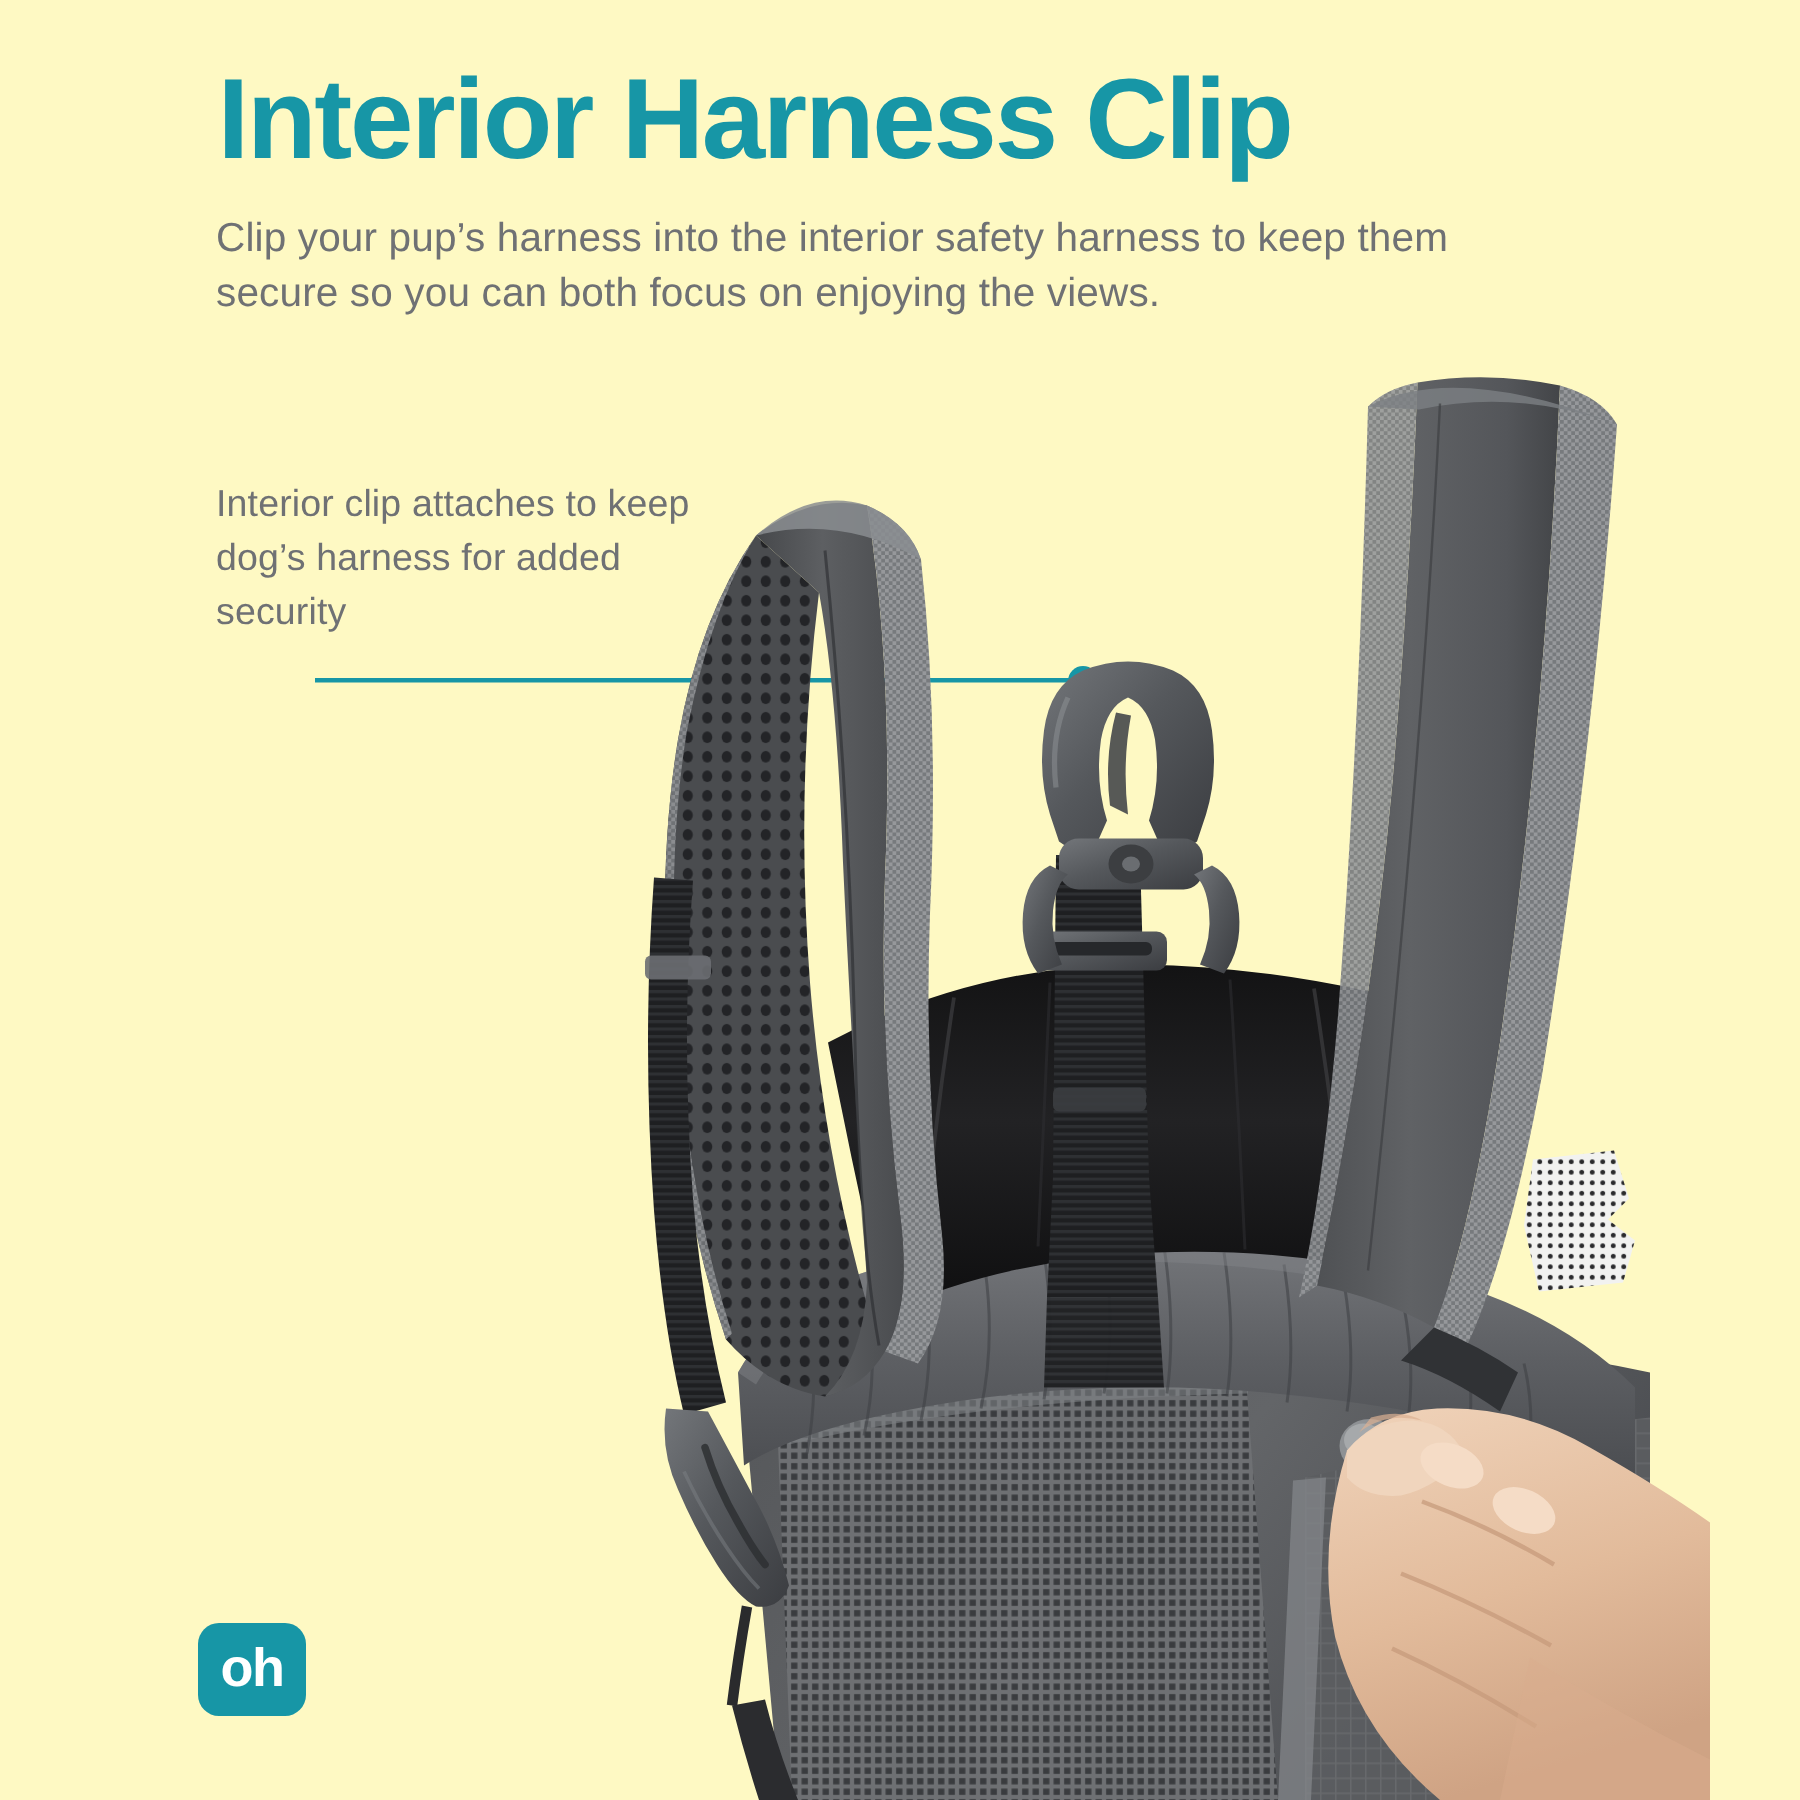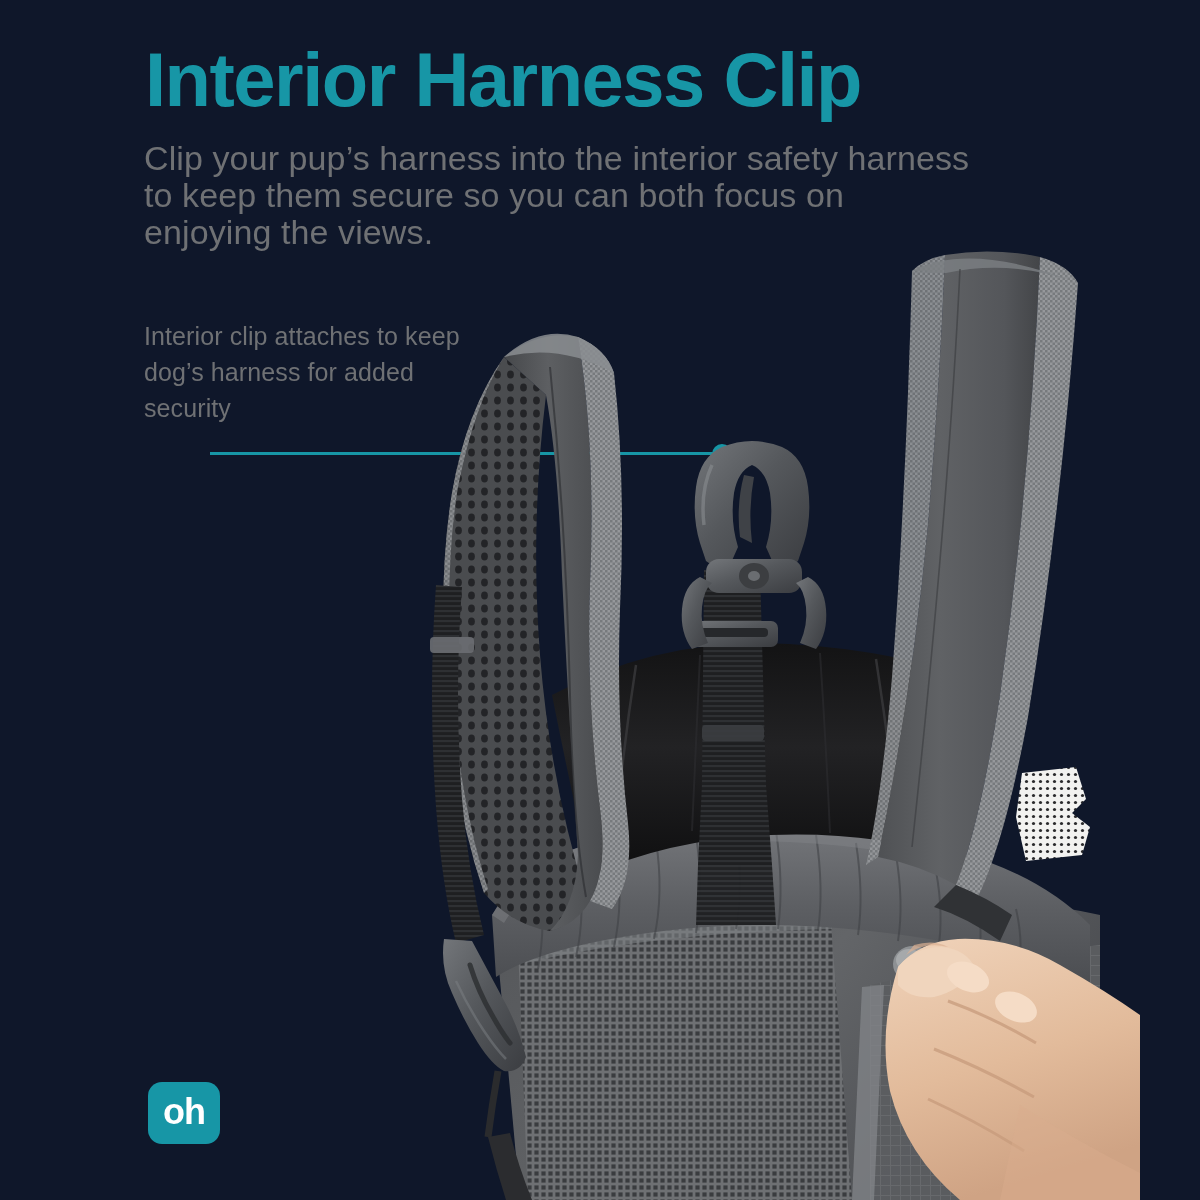--- a/index.html
+++ b/index.html
@@ -3,33 +3,33 @@
 <meta charset="utf-8">
 <style>
   html,body{margin:0;padding:0;}
   body{
     width:1200px;height:1200px;
     background:#ffffff;
     font-family:"Liberation Sans", sans-serif;
     overflow:hidden;
     position:relative;
   }
-  .page{position:relative;width:1200px;height:1200px;background:#0f172a;overflow:hidden;}
+  .page{position:relative;width:1200px;height:1200px;background:#fef9c3;overflow:hidden;}
 
   
   .headline{
     position:absolute;left:145px;top:38px;
     font-size:76px;line-height:84px;
     font-weight:800;letter-spacing:-1.5px;
     color:#1796a6;
     white-space:nowrap;
   }
   .subtitle{
     position:absolute;left:144px;top:140px;width:830px;
-    font-size:34px;line-height:37px;font-weight:400;
+    font-size:27px;line-height:37px;font-weight:400;
     color:#6f7174;letter-spacing:0.1px;
   }
   .callout{
     position:absolute;left:144px;top:318px;width:360px;
     font-size:25px;line-height:36px;font-weight:400;
     color:#6f7174;letter-spacing:0.1px;
   }
 
   
   .leader-line{
@@ -37,21 +37,21 @@
     width:512px;height:3px;background:#1796a6;
   }
   .leader-dot{
     position:absolute;left:712px;top:444px;
     width:20px;height:20px;border-radius:50%;
     background:#1796a6;
   }
 
   
   .logo{
-    position:absolute;left:148px;top:1082px;
+    position:absolute;left:132px;top:1082px;
     width:72px;height:62px;border-radius:14px;
     background:#1796a6;
     display:flex;align-items:center;justify-content:center;
   }
   .logo-text{
     color:#ffffff;font-size:36px;font-weight:800;
     letter-spacing:-1px;line-height:36px;
     transform:translateY(-1px);
   }
 

